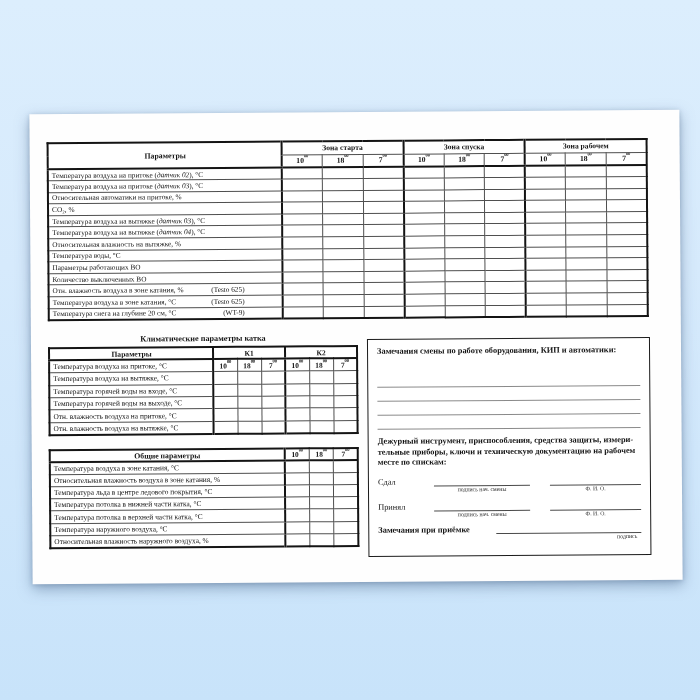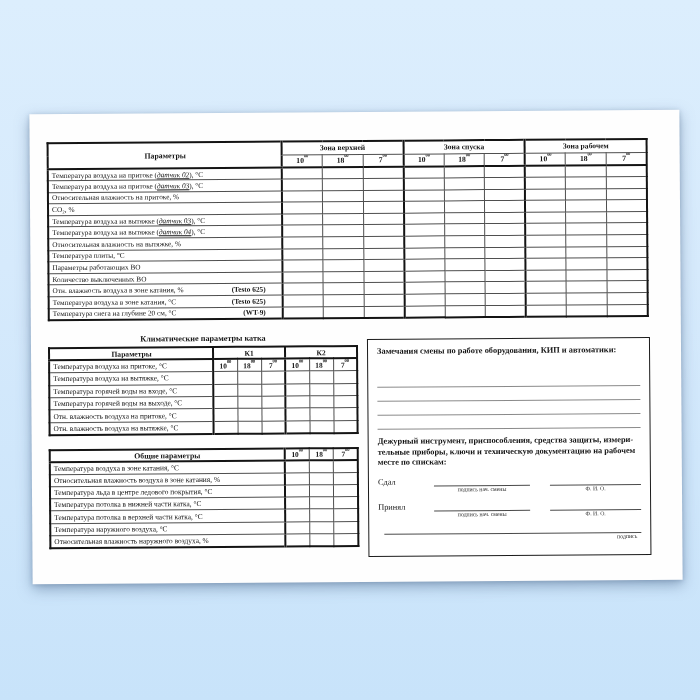--- a/index.html
+++ b/index.html
@@ -29,22 +29,22 @@
 
   .climate-title { position: absolute; left: 17px; top: 221px; width: 310px; text-align: center; font-weight: bold; font-size: 8.2px; }
   .climate-table { left: 17px; top: 233px; width: 310px; border: 2px solid #141414; }
   .climate-table th, .climate-table td { height: 12.4px; font-size: 7.4px; }
 
   .general-table { left: 17px; top: 335px; width: 310px; border: 2px solid #141414; }
   .general-table th, .general-table td { height: 12.2px; font-size: 7.4px; }
 
   .label-cell { font-size: 7.3px; text-align: left; padding: 0 2px 0 3px; white-space: nowrap; }
   .label-flex { display: flex; align-items: center; width: 100%; }
-  .note { margin-left: auto; padding-right: 14px; font-weight: bold; }
-  .it { font-style: italic; text-decoration: underline; }
+  .note { margin-left: auto; padding-right: 35px; }
+  .it { font-style: italic; }
   .hdr-bottom { border-bottom: 2px solid #141414 !important; }
   .grp { border-left: 2px solid #141414 !important; }
   .time-h { font-size: 7.3px; font-weight: bold; }
   sup.mm { font-size: 4.6px; position: relative; top: -2.4px; letter-spacing: -0.2px; }
 
   .notes-panel {
     position: absolute; left: 336px; top: 227px; width: 283px; height: 218px;
     border: 1.6px solid #1b1b1b; padding: 7px 9px 4px 9px; font-size: 8.4px; background: #fff;
   }
   .np-title { font-weight: bold; line-height: 1.12; }
@@ -79,21 +79,21 @@
         <col>
         <col>
         <col>
         <col>
         <col>
         <col>
     </colgroup>
     <thead id="main-thead">
         <tr>
           <th class="label-cell hdr-bottom" rowspan="2" style="text-align: center; font-size: 7.8px;">Параметры</th>
-          <th class="grp" colspan="3">Зона верхней</th>
+          <th class="grp" colspan="3">Зона старта</th>
           <th class="grp" colspan="3">Зона спуска</th>
           <th class="grp" colspan="3">Зона рабочем</th>
         </tr>
         <tr>
           <th class="time-h hdr-bottom grp">10<sup class="mm">00</sup></th>
           <th class="time-h hdr-bottom">18<sup class="mm">00</sup></th>
           <th class="time-h hdr-bottom">7<sup class="mm">00</sup></th>
           <th class="time-h hdr-bottom grp">10<sup class="mm">00</sup></th>
           <th class="time-h hdr-bottom">18<sup class="mm">00</sup></th>
           <th class="time-h hdr-bottom">7<sup class="mm">00</sup></th>
@@ -135,21 +135,21 @@
           <td class="grp"></td>
           <td></td>
           <td></td>
           <td class="grp"></td>
           <td></td>
           <td></td>
         </tr>
         <tr>
           <td class="label-cell">
             <span class="label-flex">
-              <span>Относительная влажность на притоке, %</span>
+              <span>Относительная автоматики на притоке, %</span>
             </span>
           </td>
           <td class="grp"></td>
           <td></td>
           <td></td>
           <td class="grp"></td>
           <td></td>
           <td></td>
           <td class="grp"></td>
           <td></td>
@@ -219,21 +219,21 @@
           <td class="grp"></td>
           <td></td>
           <td></td>
           <td class="grp"></td>
           <td></td>
           <td></td>
         </tr>
         <tr>
           <td class="label-cell">
             <span class="label-flex">
-              <span>Температура плиты, °С</span>
+              <span>Температура воды, °С</span>
             </span>
           </td>
           <td class="grp"></td>
           <td></td>
           <td></td>
           <td class="grp"></td>
           <td></td>
           <td></td>
           <td class="grp"></td>
           <td></td>
@@ -494,20 +494,21 @@
             <span class="sig-line"></span>
             <span class="sig-cap">подпись нач. смены</span>
           </span>
           <span class="sig sig-b">
             <span class="sig-line"></span>
             <span class="sig-cap">Ф. И. О.</span>
           </span>
         </div>
       </div>
     <div class="acc-row">
+      <span class="acc-label">Замечания при приёмке</span>
       <span class="sig acc-sig">
         <span class="sig-line"></span>
         <span class="sig-cap acc-cap">подпись</span>
       </span>
     </div>
   </div>
 
 </div>
 
 </body></html>

